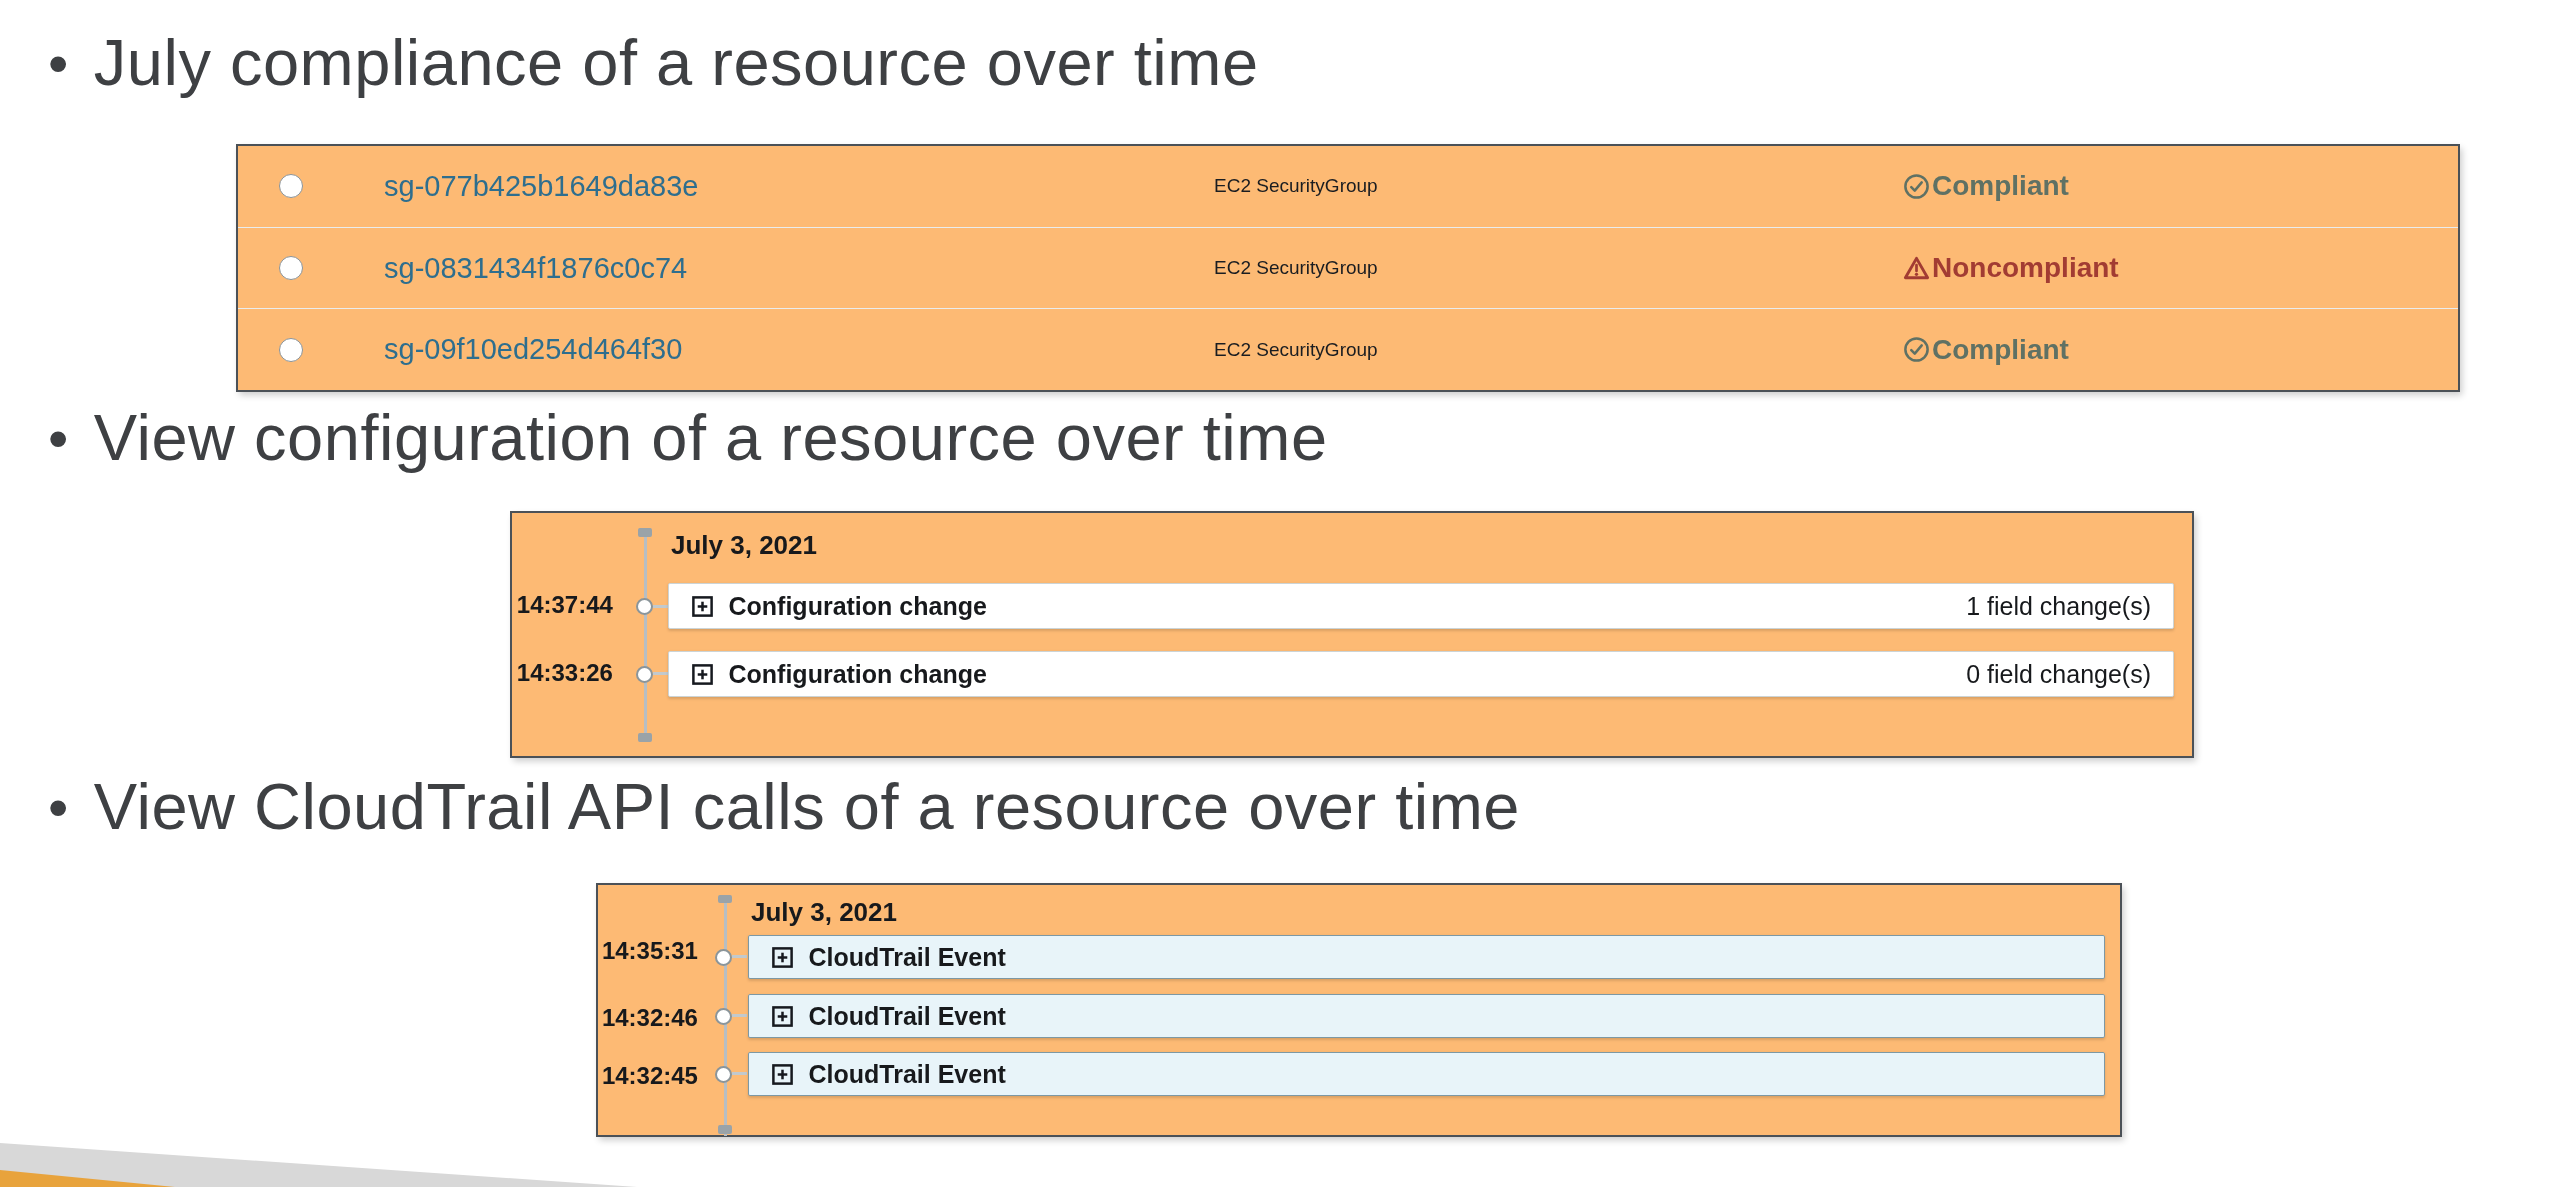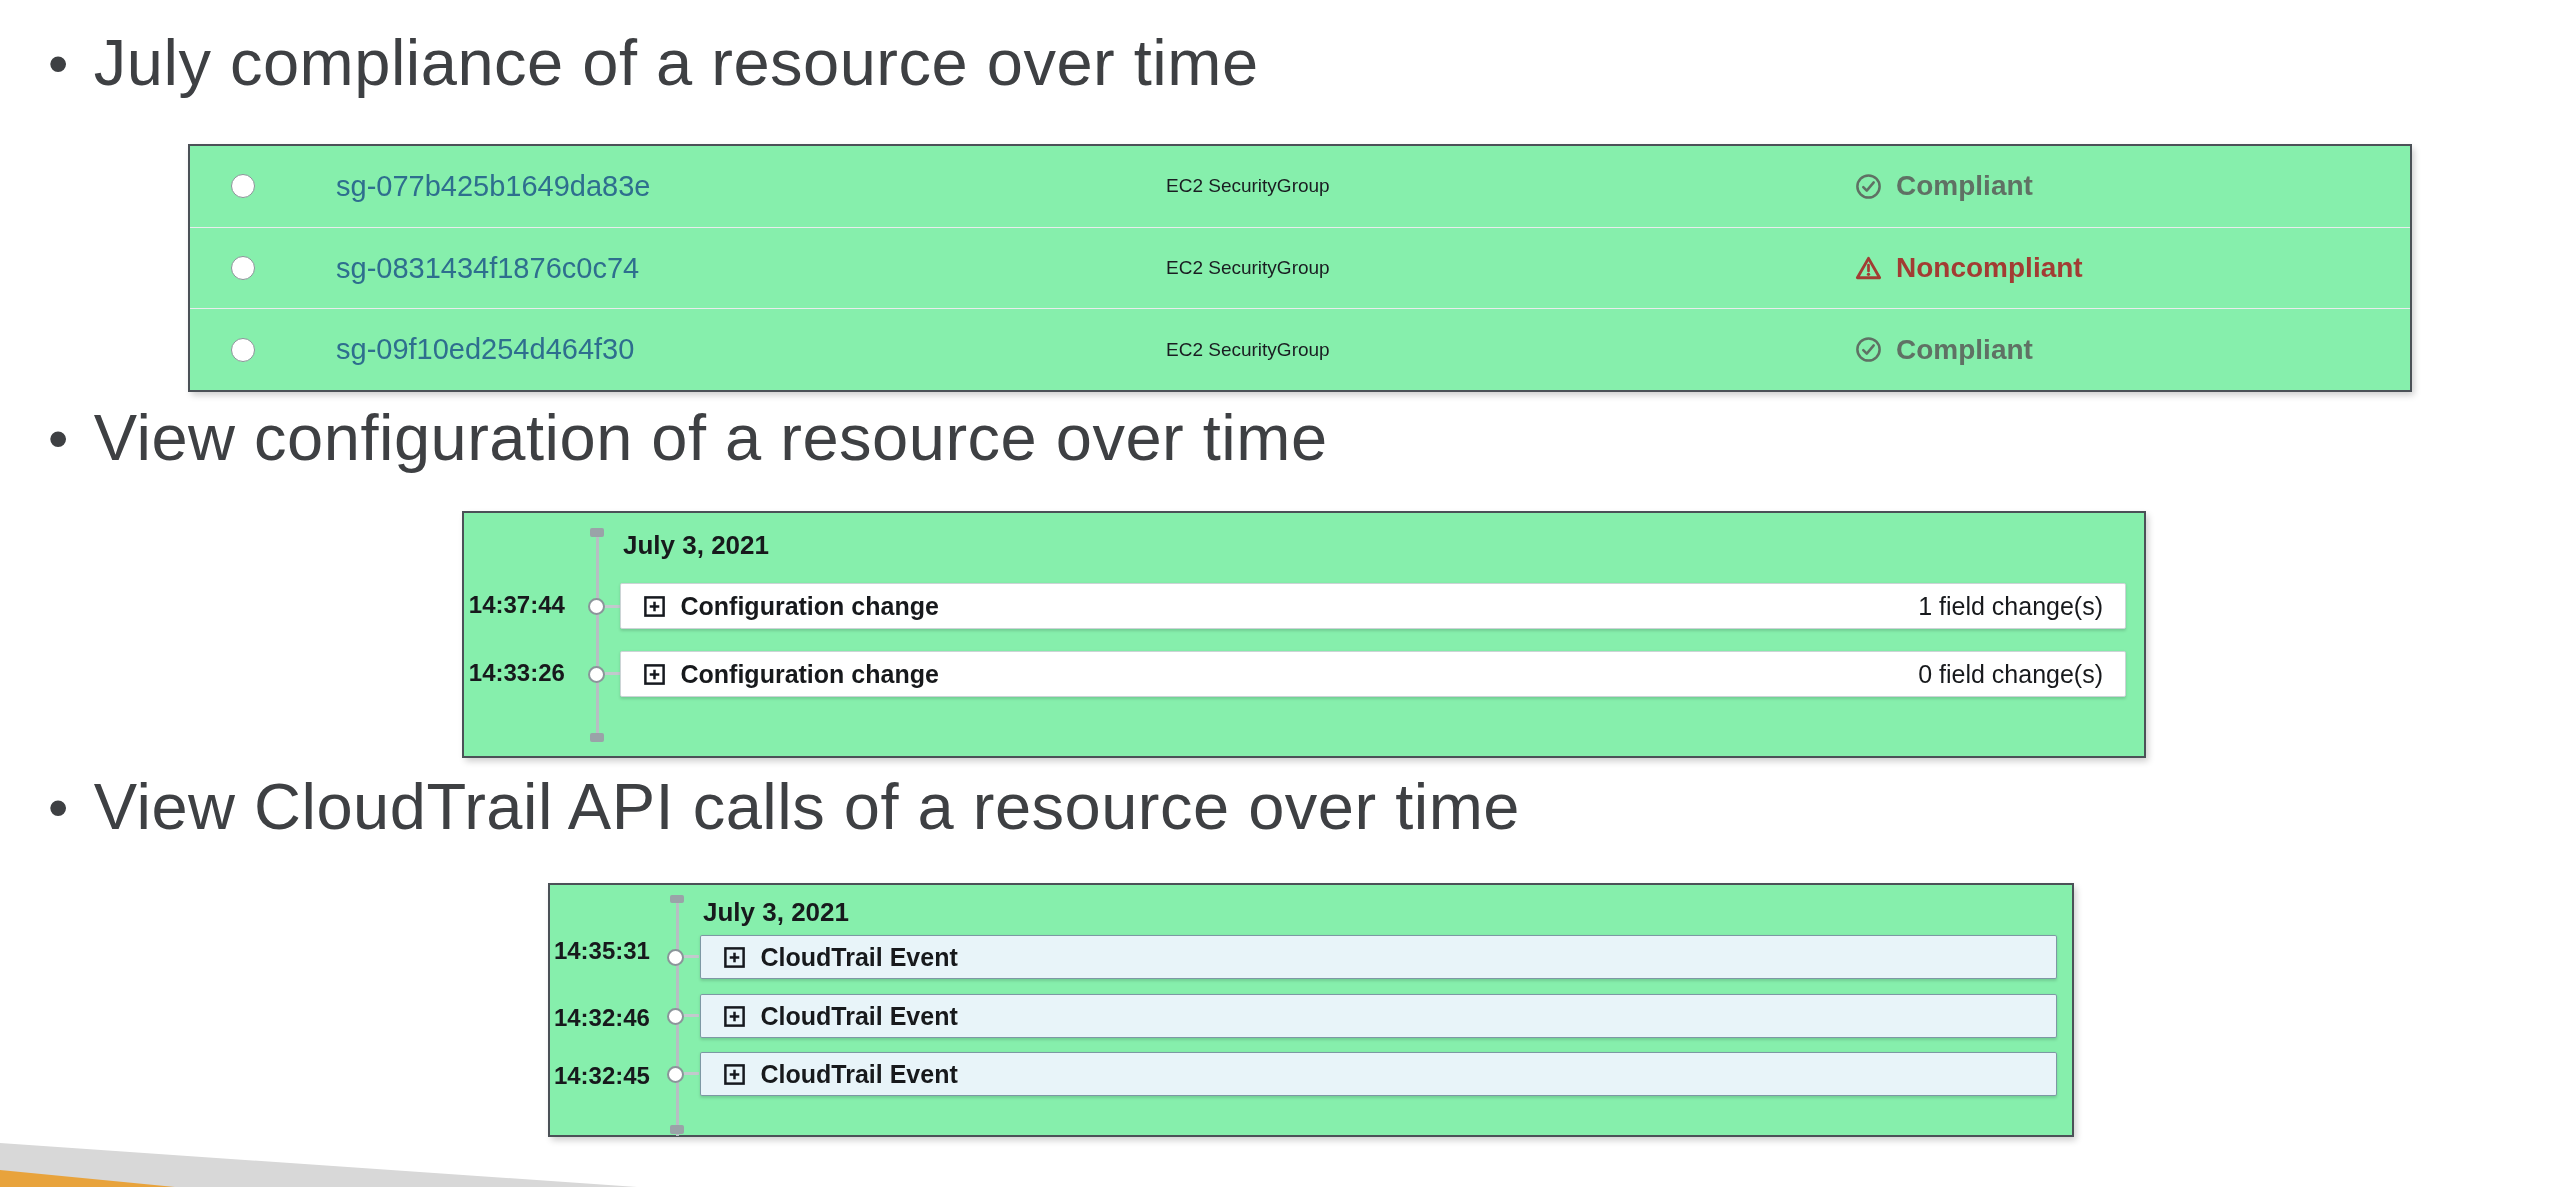--- a/index.html
+++ b/index.html
@@ -9,32 +9,32 @@
   }
   
   .slide-title{position:absolute;left:48px;display:flex;align-items:flex-start;gap:25px;
     font-size:65px;line-height:1.18;color:#3e4043;letter-spacing:0.5px;white-space:nowrap;}
   .slide-title .bullet{font-size:58px;line-height:1.32;color:#3e4043;}
   .title-1{top:25px;}
   .title-2{top:400px;}
   .title-3{top:769px;}
 
   
-  .shot{position:absolute;background:#86efac;border:2.9px solid #4b5157;
-    box-shadow:2.9px 3.9px 6.8px rgba(0,0,0,.20);box-sizing:border-box;}
+  .shot{position:absolute;background:#fdba74;border:2.9px solid #4b5157;
+    box-shadow:2.9px 3.9px 6.8px rgba(0,0,0,.20);box-sizing:border-box;margin-left:48px;}
 
   
   .table{left:188px;top:144px;width:2224px;height:248px;display:flex;flex-direction:column;}
   .t-row{flex:1;display:flex;align-items:center;}
   .t-row + .t-row{border-top:1.9px solid #e9eced;}
   .radio{width:24px;height:24px;border:1.9px solid #8b9398;border-radius:50%;background:#fff;
     margin-left:41px;flex:0 0 auto;box-sizing:border-box;}
   .cell-id{margin-left:81px;width:830px;font-size:29px;color:#2e6e8e;text-decoration:none;}
   .cell-type{width:688px;font-size:19px;font-weight:normal;color:#1a1d21;}
-  .cell-status{display:flex;align-items:center;gap:13px;font-size:28px;font-weight:bold;}
+  .cell-status{display:flex;align-items:center;gap:1px;font-size:28px;font-weight:bold;}
   .status-compliant{color:#5f7164;}
   .status-noncompliant{color:#a23c33;}
   .cell-status svg{display:block;}
 
   
   .cfg-box{left:462px;top:511px;width:1684px;height:247px;}
   .ct-box{left:548px;top:883px;width:1526px;height:254px;}
   .tl-line{position:absolute;width:2.9px;background:#b7bec3;}
   .tl-endcap{position:absolute;width:13.5px;height:8.7px;background:#9aa3a8;border-radius:1.9px;}
   .tl-date{position:absolute;font-size:26px;font-weight:bold;color:#17191c;white-space:nowrap;}

